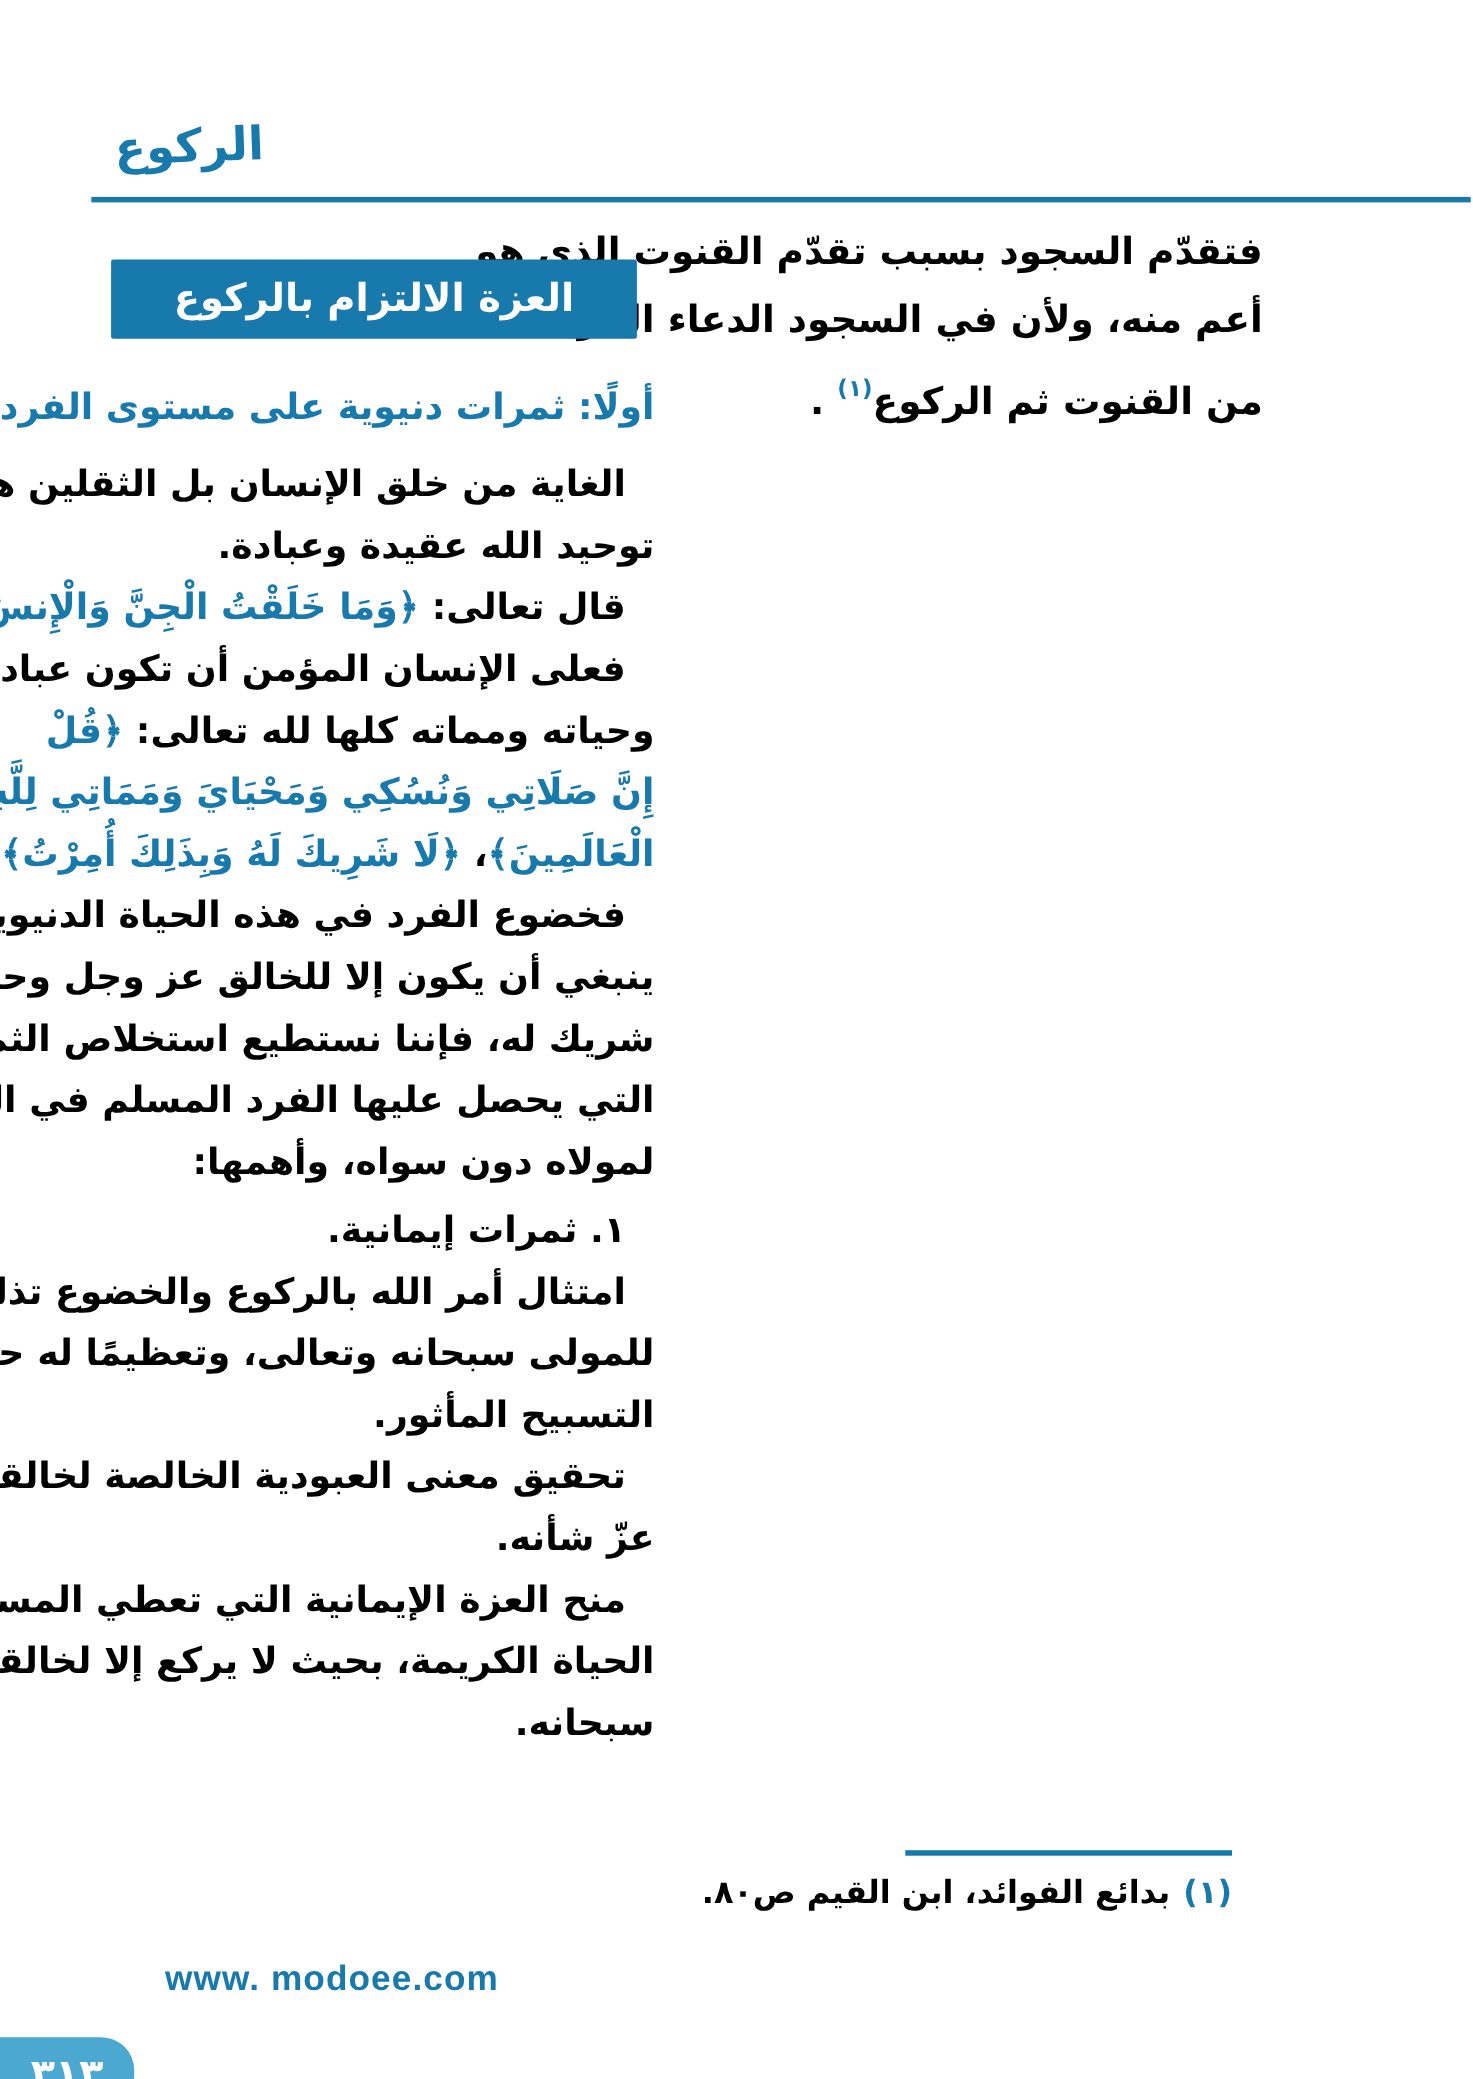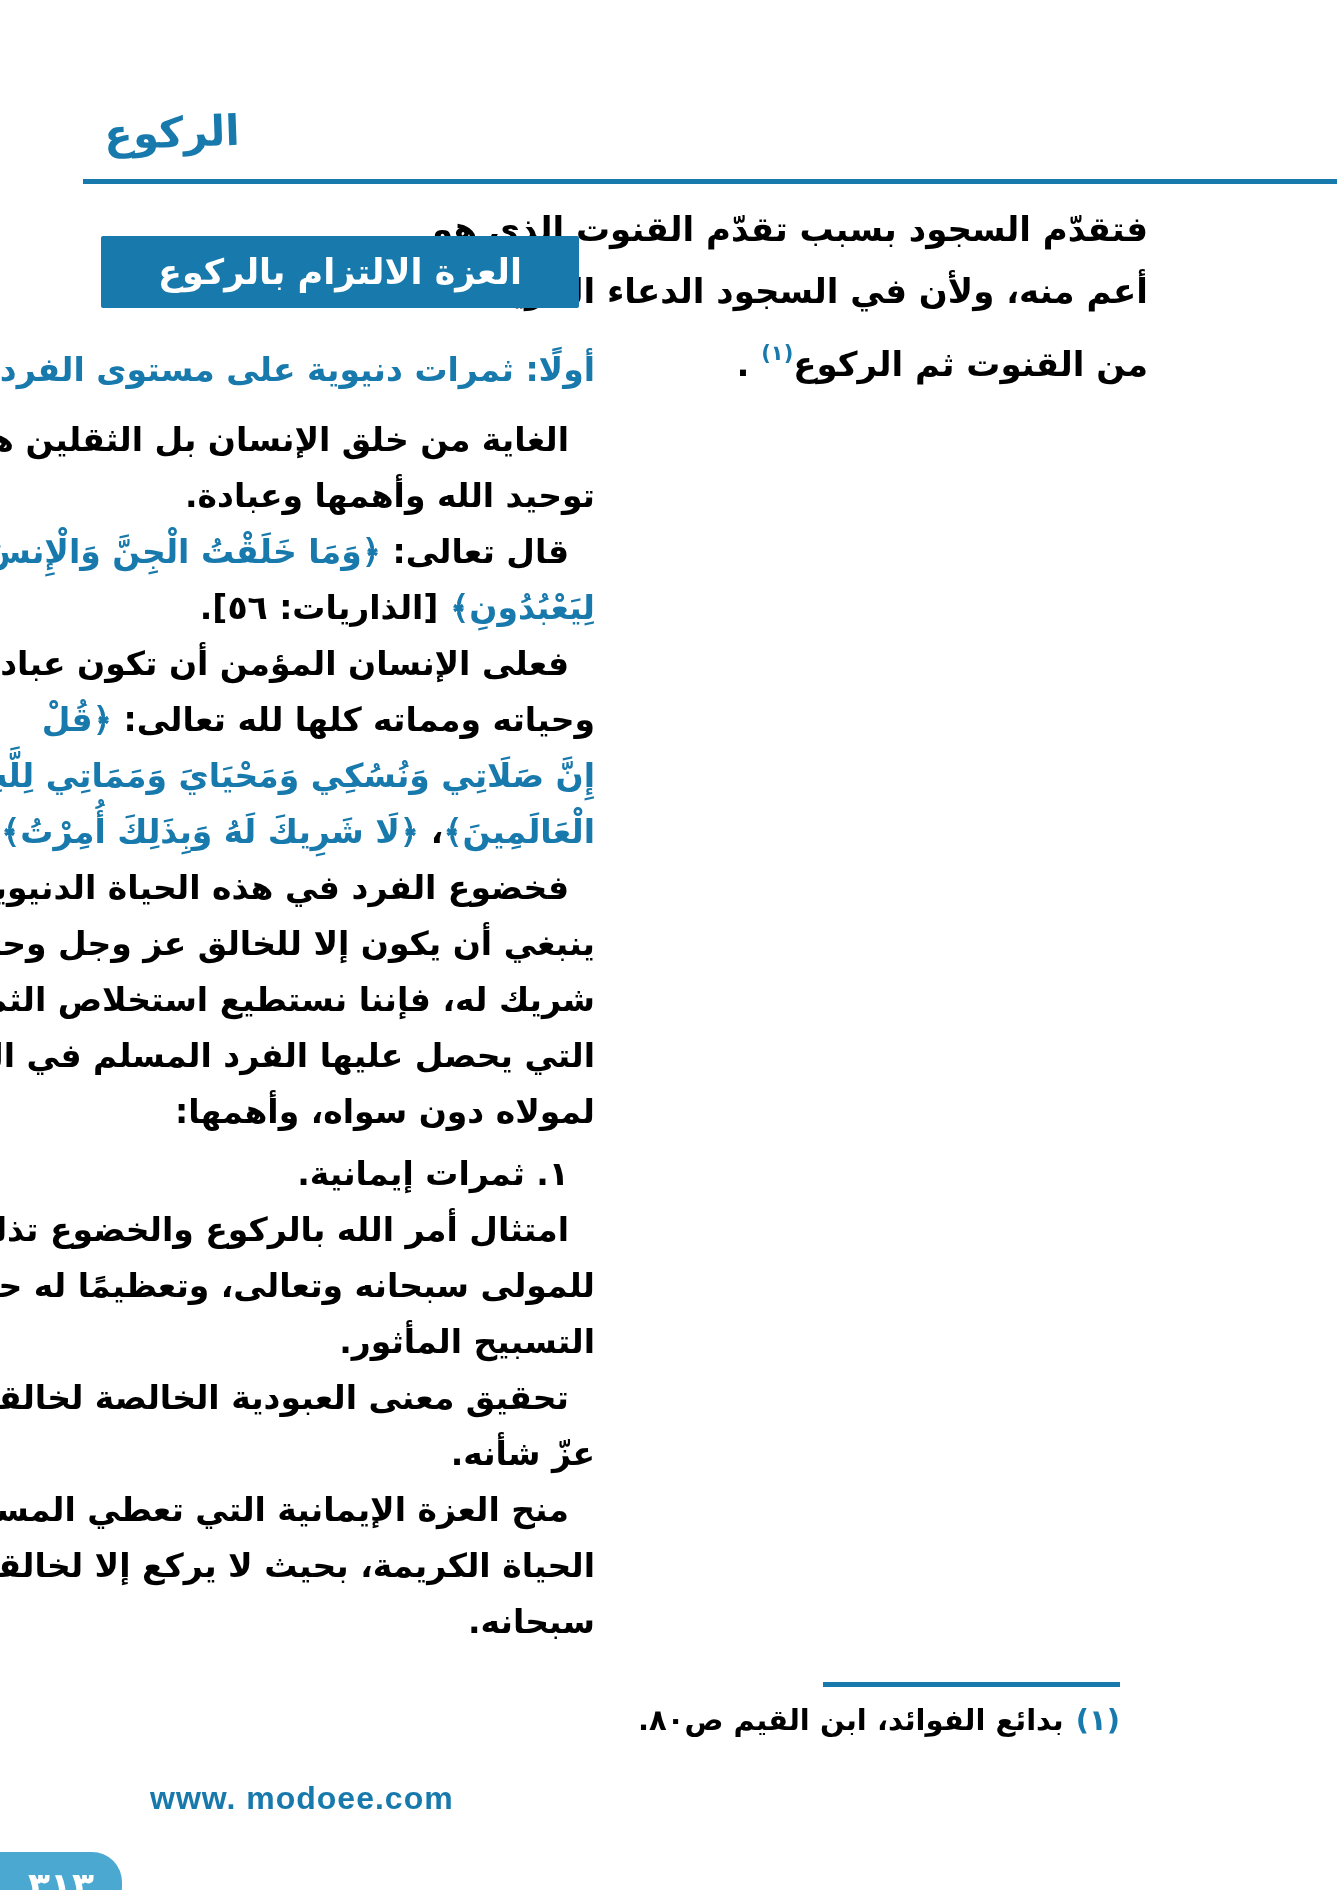--- a/index.html
+++ b/index.html
@@ -97,24 +97,23 @@
     <div class="ln end"><span>من القنوت ثم الركوع</span><sup class="teal fn-ref">(١)</sup><span> .</span></div>
   </div>
 
   <div class="abs col left-col">
     <div class="section-box">
       <span>العزة الالتزام بالركوع</span>
     </div>
     <div class="ln subhead">أولًا: ثمرات دنيوية على مستوى الفرد:</div>
 
     <div class="ln j ind m14">الغاية من خلق الإنسان بل الثقلين هي:</div>
-    <div class="ln end">توحيد الله وأهمها وعبادة.</div>
+    <div class="ln end">توحيد الله عقيدة وعبادة.</div>
 
     <div class="ln j ind"><span>قال تعالى: </span><span class="teal">﴿وَمَا خَلَقْتُ الْجِنَّ وَالْإِنسَ إِلَّا</span></div>
-    <div class="ln end"><span class="teal">لِيَعْبُدُونِ﴾</span><span> [الذاريات: ٥٦].</span></div>
 
     <div class="ln j ind">فعلى الإنسان المؤمن أن تكون عبادته</div>
     <div class="ln j"><span>وحياته ومماته كلها لله تعالى: </span><span class="teal">﴿قُلْ</span></div>
     <div class="ln j teal">إِنَّ صَلَاتِي وَنُسُكِي وَمَحْيَايَ وَمَمَاتِي لِلَّهِ رَبِّ</div>
     <div class="ln j"><span class="teal">الْعَالَمِينَ﴾</span><span>، </span><span class="teal">﴿لَا شَرِيكَ لَهُ وَبِذَلِكَ أُمِرْتُ﴾</span></div>
 
     <div class="ln j ind">فخضوع الفرد في هذه الحياة الدنيوية لا</div>
     <div class="ln j">ينبغي أن يكون إلا للخالق عز وجل وحده لا</div>
     <div class="ln j">شريك له، فإننا نستطيع استخلاص الثمرات</div>
     <div class="ln j">التي يحصل عليها الفرد المسلم في الركوع</div>

